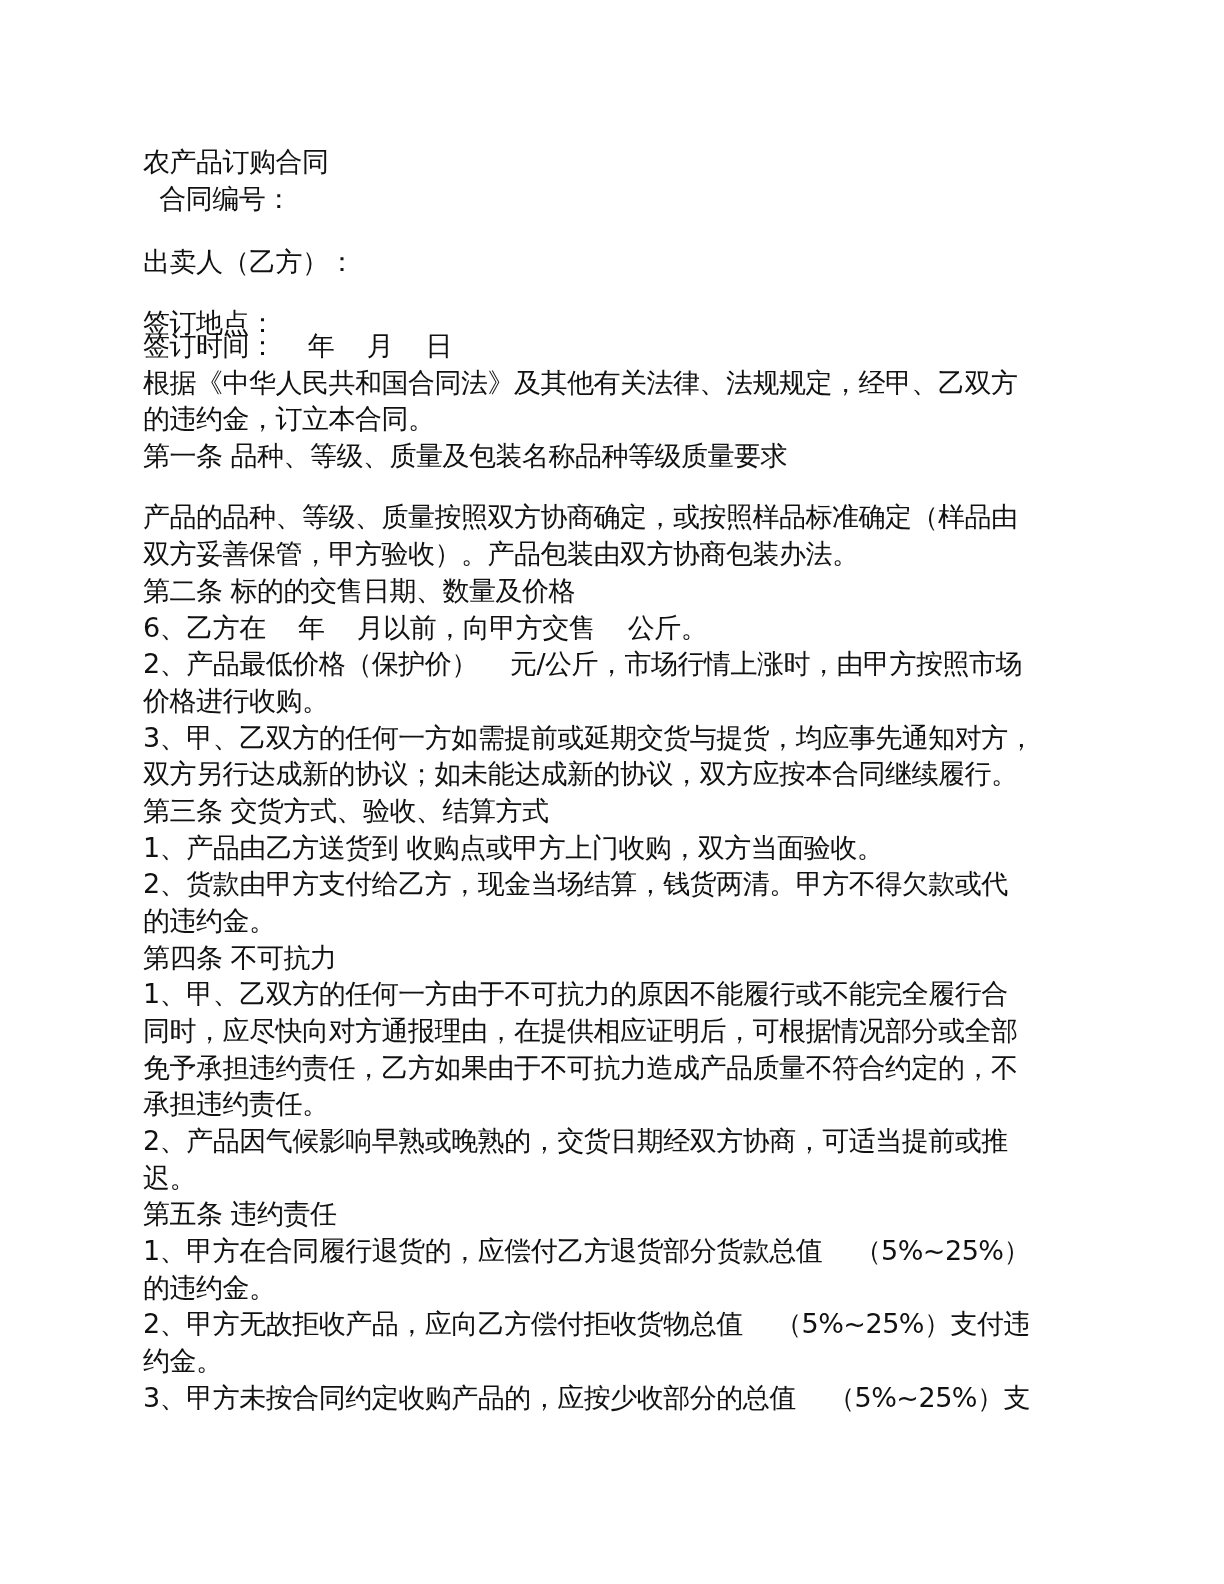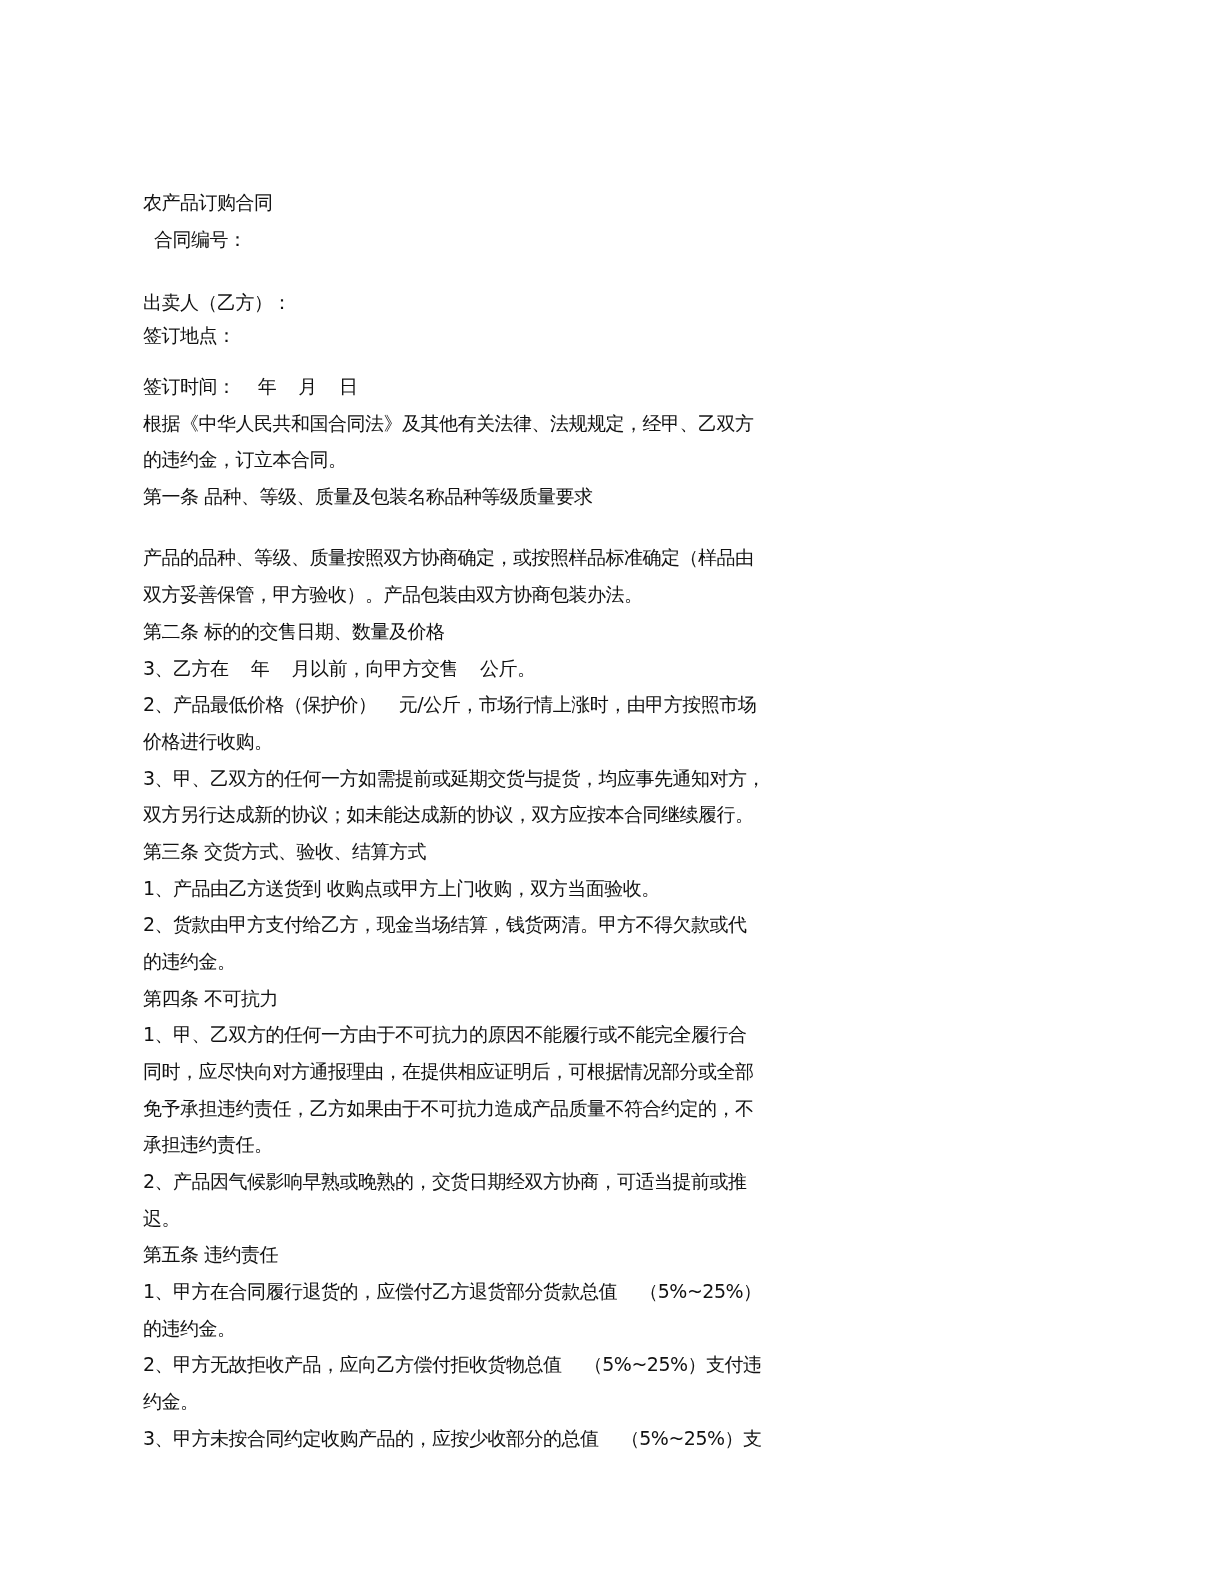--- a/index.html
+++ b/index.html
@@ -2,47 +2,46 @@
 <html><head>
 <meta charset="utf-8">
 <style>
   html, body { margin: 0; padding: 0; background: #ffffff; }
   body { width: 1224px; height: 1584px; position: relative; overflow: hidden; }
   .page { position: absolute; left: 0; top: 0; width: 1224px; height: 1584px; background: #ffffff; }
   .line {
     position: absolute;
     left: 143px;
     font-family: "DejaVu Sans", "Liberation Sans", sans-serif;
-    font-size: 19px;
+    font-size: 27px;
     line-height: 36px;
     color: #111111;
     white-space: pre;
     letter-spacing: -0.5px;
-    margin-top: 40px;
   }
 </style>
 </head>
 <body>
 
 <div class="page">
   <div class="line" style="top:144px">农产品订购合同</div>
   <div class="line" style="top:181px">  合同编号：</div>
   <div class="line" style="top:244px">出卖人（乙方）：</div>
-  <div class="line" style="top:277px">签订地点：</div>
+  <div class="line" style="top:305px">签订地点：</div>
   <div class="line" style="top:328px">签订时间：    年    月    日</div>
 
   <div class="line" style="top:365px">根据《中华人民共和国合同法》及其他有关法律、法规规定，经甲、乙双方</div>
   <div class="line" style="top:401px">的违约金，订立本合同。</div>
 
   <div class="line" style="top:438px">第一条 品种、等级、质量及包装名称品种等级质量要求</div>
   <div class="line" style="top:499px">产品的品种、等级、质量按照双方协商确定，或按照样品标准确定（样品由</div>
   <div class="line" style="top:536px">双方妥善保管，甲方验收）。产品包装由双方协商包装办法。</div>
 
   <div class="line" style="top:573px">第二条 标的的交售日期、数量及价格</div>
-  <div class="line" style="top:610px">3、乙方在    年    月以前，向甲方交售    公斤。</div>
+  <div class="line" style="top:610px">6、乙方在    年    月以前，向甲方交售    公斤。</div>
   <div class="line" style="top:646px">2、产品最低价格（保护价）    元/公斤，市场行情上涨时，由甲方按照市场</div>
   <div class="line" style="top:683px">价格进行收购。</div>
   <div class="line" style="top:720px">3、甲、乙双方的任何一方如需提前或延期交货与提货，均应事先通知对方，</div>
   <div class="line" style="top:756px">双方另行达成新的协议；如未能达成新的协议，双方应按本合同继续履行。</div>
 
   <div class="line" style="top:793px">第三条 交货方式、验收、结算方式</div>
   <div class="line" style="top:830px">1、产品由乙方送货到 收购点或甲方上门收购，双方当面验收。</div>
   <div class="line" style="top:866px">2、货款由甲方支付给乙方，现金当场结算，钱货两清。甲方不得欠款或代</div>
   <div class="line" style="top:903px">的违约金。</div>
 

